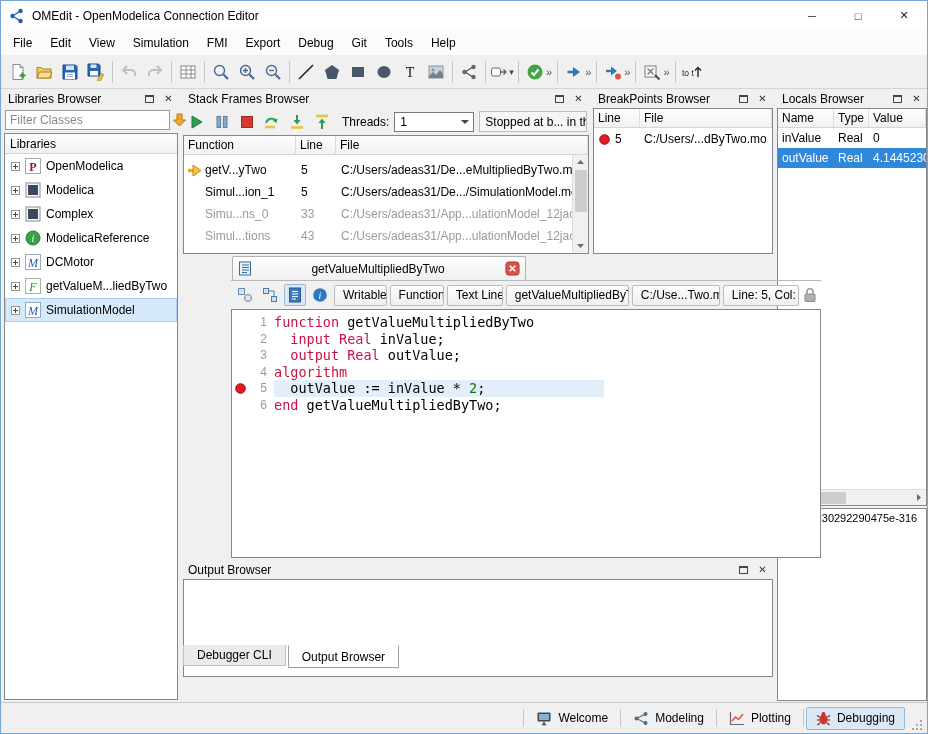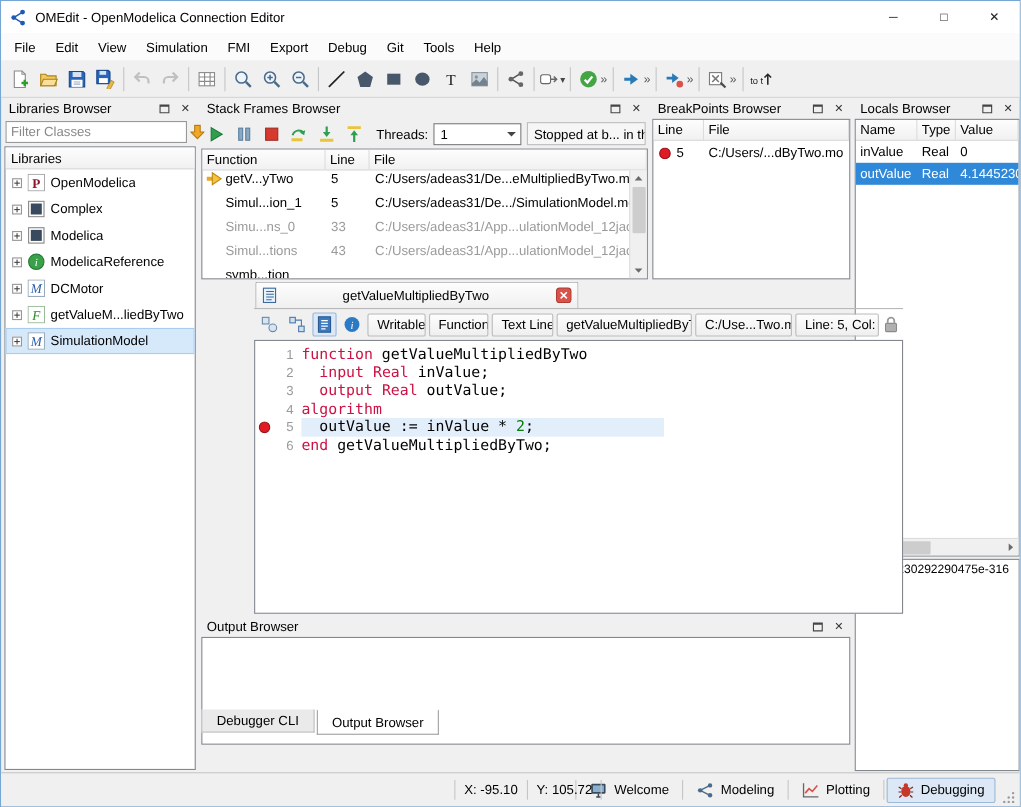--- a/index.html
+++ b/index.html
@@ -57,21 +57,21 @@
   .stackframes { left:182px; top:88px; width:406px; height:165px; }
   .sf-toolbar { height:27px; display:flex; align-items:center; gap:2px; padding:1px 2px; flex:none; }
   .sf-btn { width:23px; height:23px; display:flex; align-items:center; justify-content:center; border-radius:2px; flex:none; }
   .threads-label { margin-left:7px; white-space:nowrap; }
   .threads-select { width:80px; height:20px; background:#fff; border:1px solid #7a7a7a; display:flex; align-items:center; padding-left:5px; margin-left:3px; flex:none; }
   .ts-arrow { margin-left:auto; margin-right:4px; width:0; height:0; border-left:4px solid transparent; border-right:4px solid transparent; border-top:4px solid #444; }
   .sf-status { flex:1; height:21px; margin-left:3px; border:1px solid #bdbdbd; background:#f6f6f6; display:flex; align-items:center; padding:0 5px; white-space:nowrap; overflow:hidden; }
   .sf-table { flex:1; display:flex; flex-direction:column; position:relative; }
   .c-fn { width:112px; } .c-line { width:40px; } .c-file { flex:1; }
   .sf-rows { flex:1; overflow:hidden; }
-  .sf-row { height:22px; display:flex; align-items:flex-start; }
+  .sf-row { height:22px; display:flex; align-items:flex-end; }
   .sf-row.dim { color:#9a9a9a; }
   .sf-row .c-fn { display:flex; align-items:center; gap:3px; padding-left:2px; white-space:nowrap; overflow:hidden; }
   .cur-arrow { width:16px; display:flex; justify-content:center; flex:none; }
   .sf-row .c-line { padding-left:5px; }
   .sf-row .c-file { white-space:nowrap; overflow:hidden; padding-left:5px; }
   .vscroll { position:absolute; right:0; top:19px; bottom:0; width:16px; background:#f0f0f0; border-left:1px solid #dcdcdc; display:flex; flex-direction:column; align-items:center; }
   .vs-btn { height:14px; width:100%; display:flex; align-items:center; justify-content:center; }
   .vs-thumb { width:12px; height:42px; background:#cdcdcd; border-radius:1px; margin-top:1px; }
   .vs-fill { flex:1; }
 
@@ -364,31 +364,31 @@
             <span class="tree-label">OpenModelica</span>
           </div>
           <div class="tree-item">
             <span class="expander"></span>
             <span class="ic">
               <svg width="16" height="16" viewBox="0 0 16 16">
                 <rect x="1" y="1" width="14" height="14" fill="#fff" stroke="#888"></rect>
                 <rect x="3" y="3" width="10" height="10" fill="#3a4a5e"></rect>
               </svg>
             </span>
-            <span class="tree-label">Complex</span>
+            <span class="tree-label">Modelica</span>
           </div>
           <div class="tree-item">
             <span class="expander"></span>
             <span class="ic">
               <svg width="16" height="16" viewBox="0 0 16 16">
                 <rect x="1" y="1" width="14" height="14" fill="#fff" stroke="#888"></rect>
                 <rect x="3" y="3" width="10" height="10" fill="#3a4a5e"></rect>
               </svg>
             </span>
-            <span class="tree-label">Modelica</span>
+            <span class="tree-label">Complex</span>
           </div>
           <div class="tree-item">
             <span class="expander"></span>
             <span class="ic">
               <svg width="16" height="16" viewBox="0 0 16 16">
                 <circle cx="8" cy="8" r="7" fill="#3aa04a" stroke="#2a7a3a"></circle>
                 <text x="8" y="12" font-size="10" font-family="serif" font-style="italic" text-anchor="middle" fill="#fff">i</text>
               </svg>
             </span>
             <span class="tree-label">ModelicaReference</span>
@@ -737,27 +737,20 @@
     </div>
     <div class="output-content"></div>
   </div>
 
   <div class="dock-tabs" id="dock-tabs">
       <span class="dock-tab">Debugger CLI</span>
       <span class="dock-tab active">Output Browser</span>
     </div>
 
   <div class="statusbar">
-    <div class="sb-coords">
-      <span class="sb-sep"></span>
-      <span>X: -95.10</span>
-      <span class="sb-sep"></span>
-      <span>Y: 105.72</span>
-      <span class="sb-sep"></span>
-    </div>
     <div class="sb-right" id="sb-right">
         <span class="sb-sep"></span>
         <span class="sb-btn">
           <span class="ic">
             <svg width="16" height="15" viewBox="0 0 16 15">
               <rect x="1.5" y="1.5" width="13" height="9" rx="1" fill="#3a4a5a"></rect>
               <rect x="3" y="3" width="10" height="6" fill="#8ab0d0"></rect>
               <path d="M6 13.5h4M8 10.5v3" stroke="#3a4a5a" stroke-width="1.4"></path>
             </svg>
           </span>

